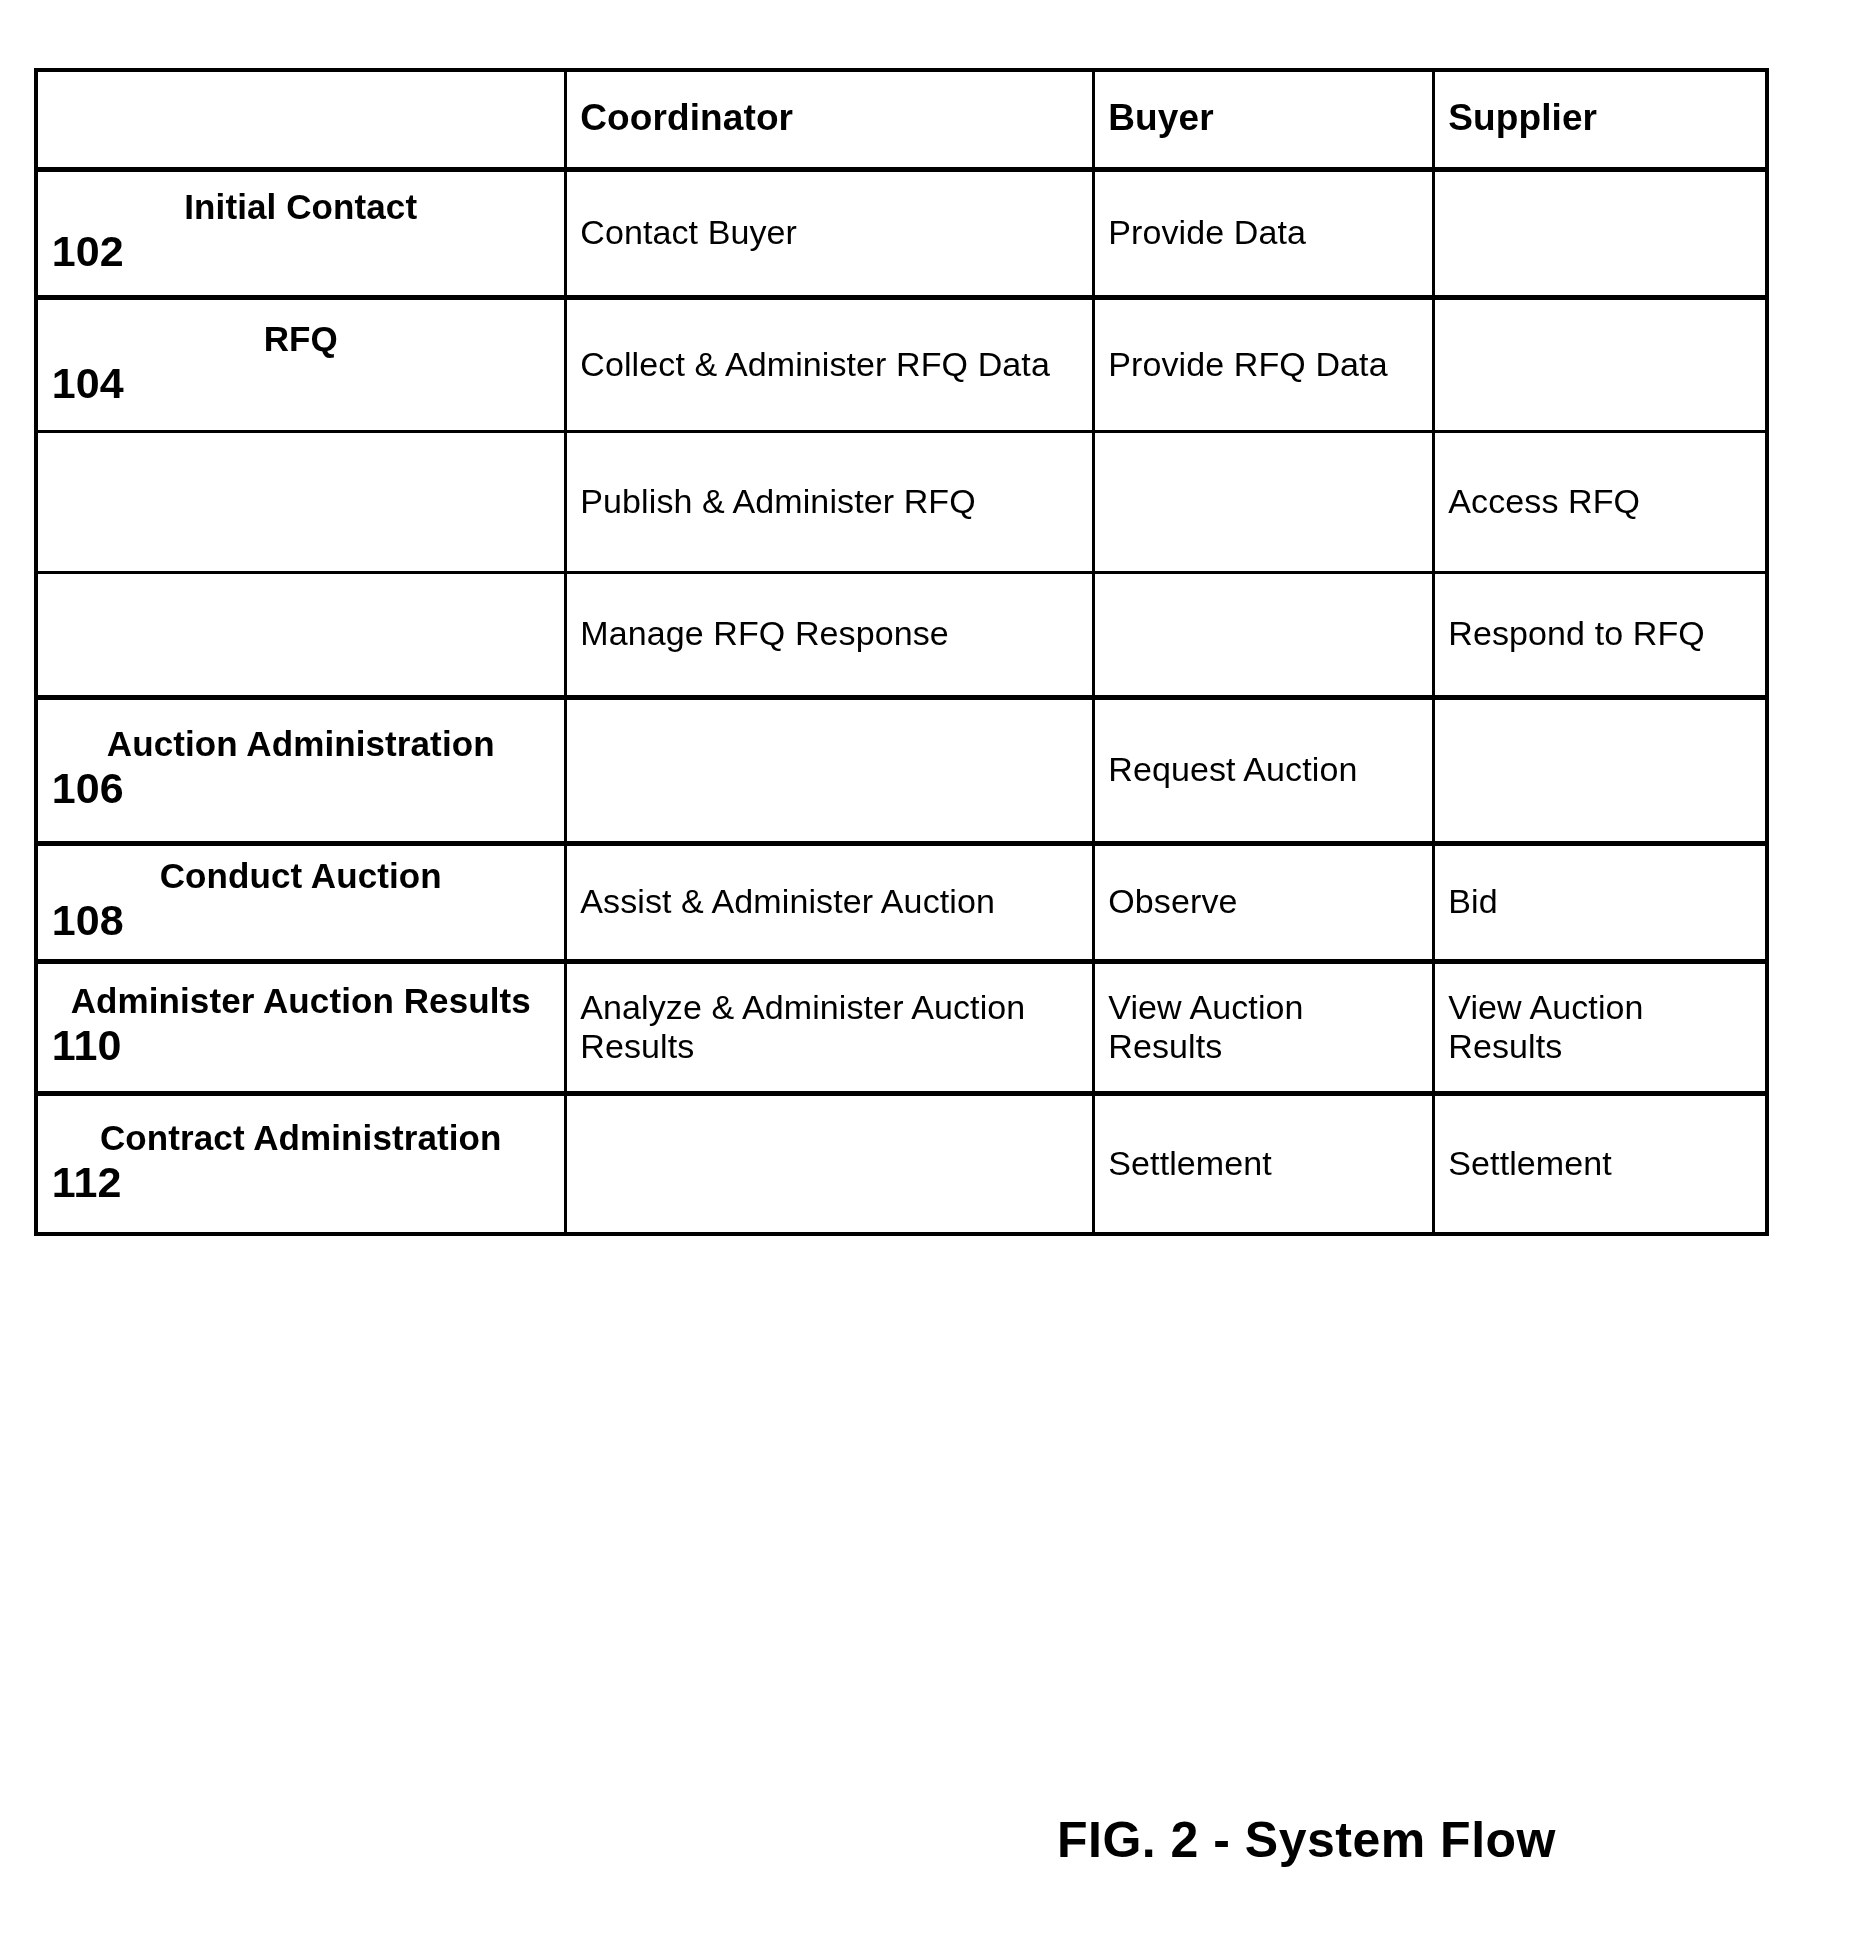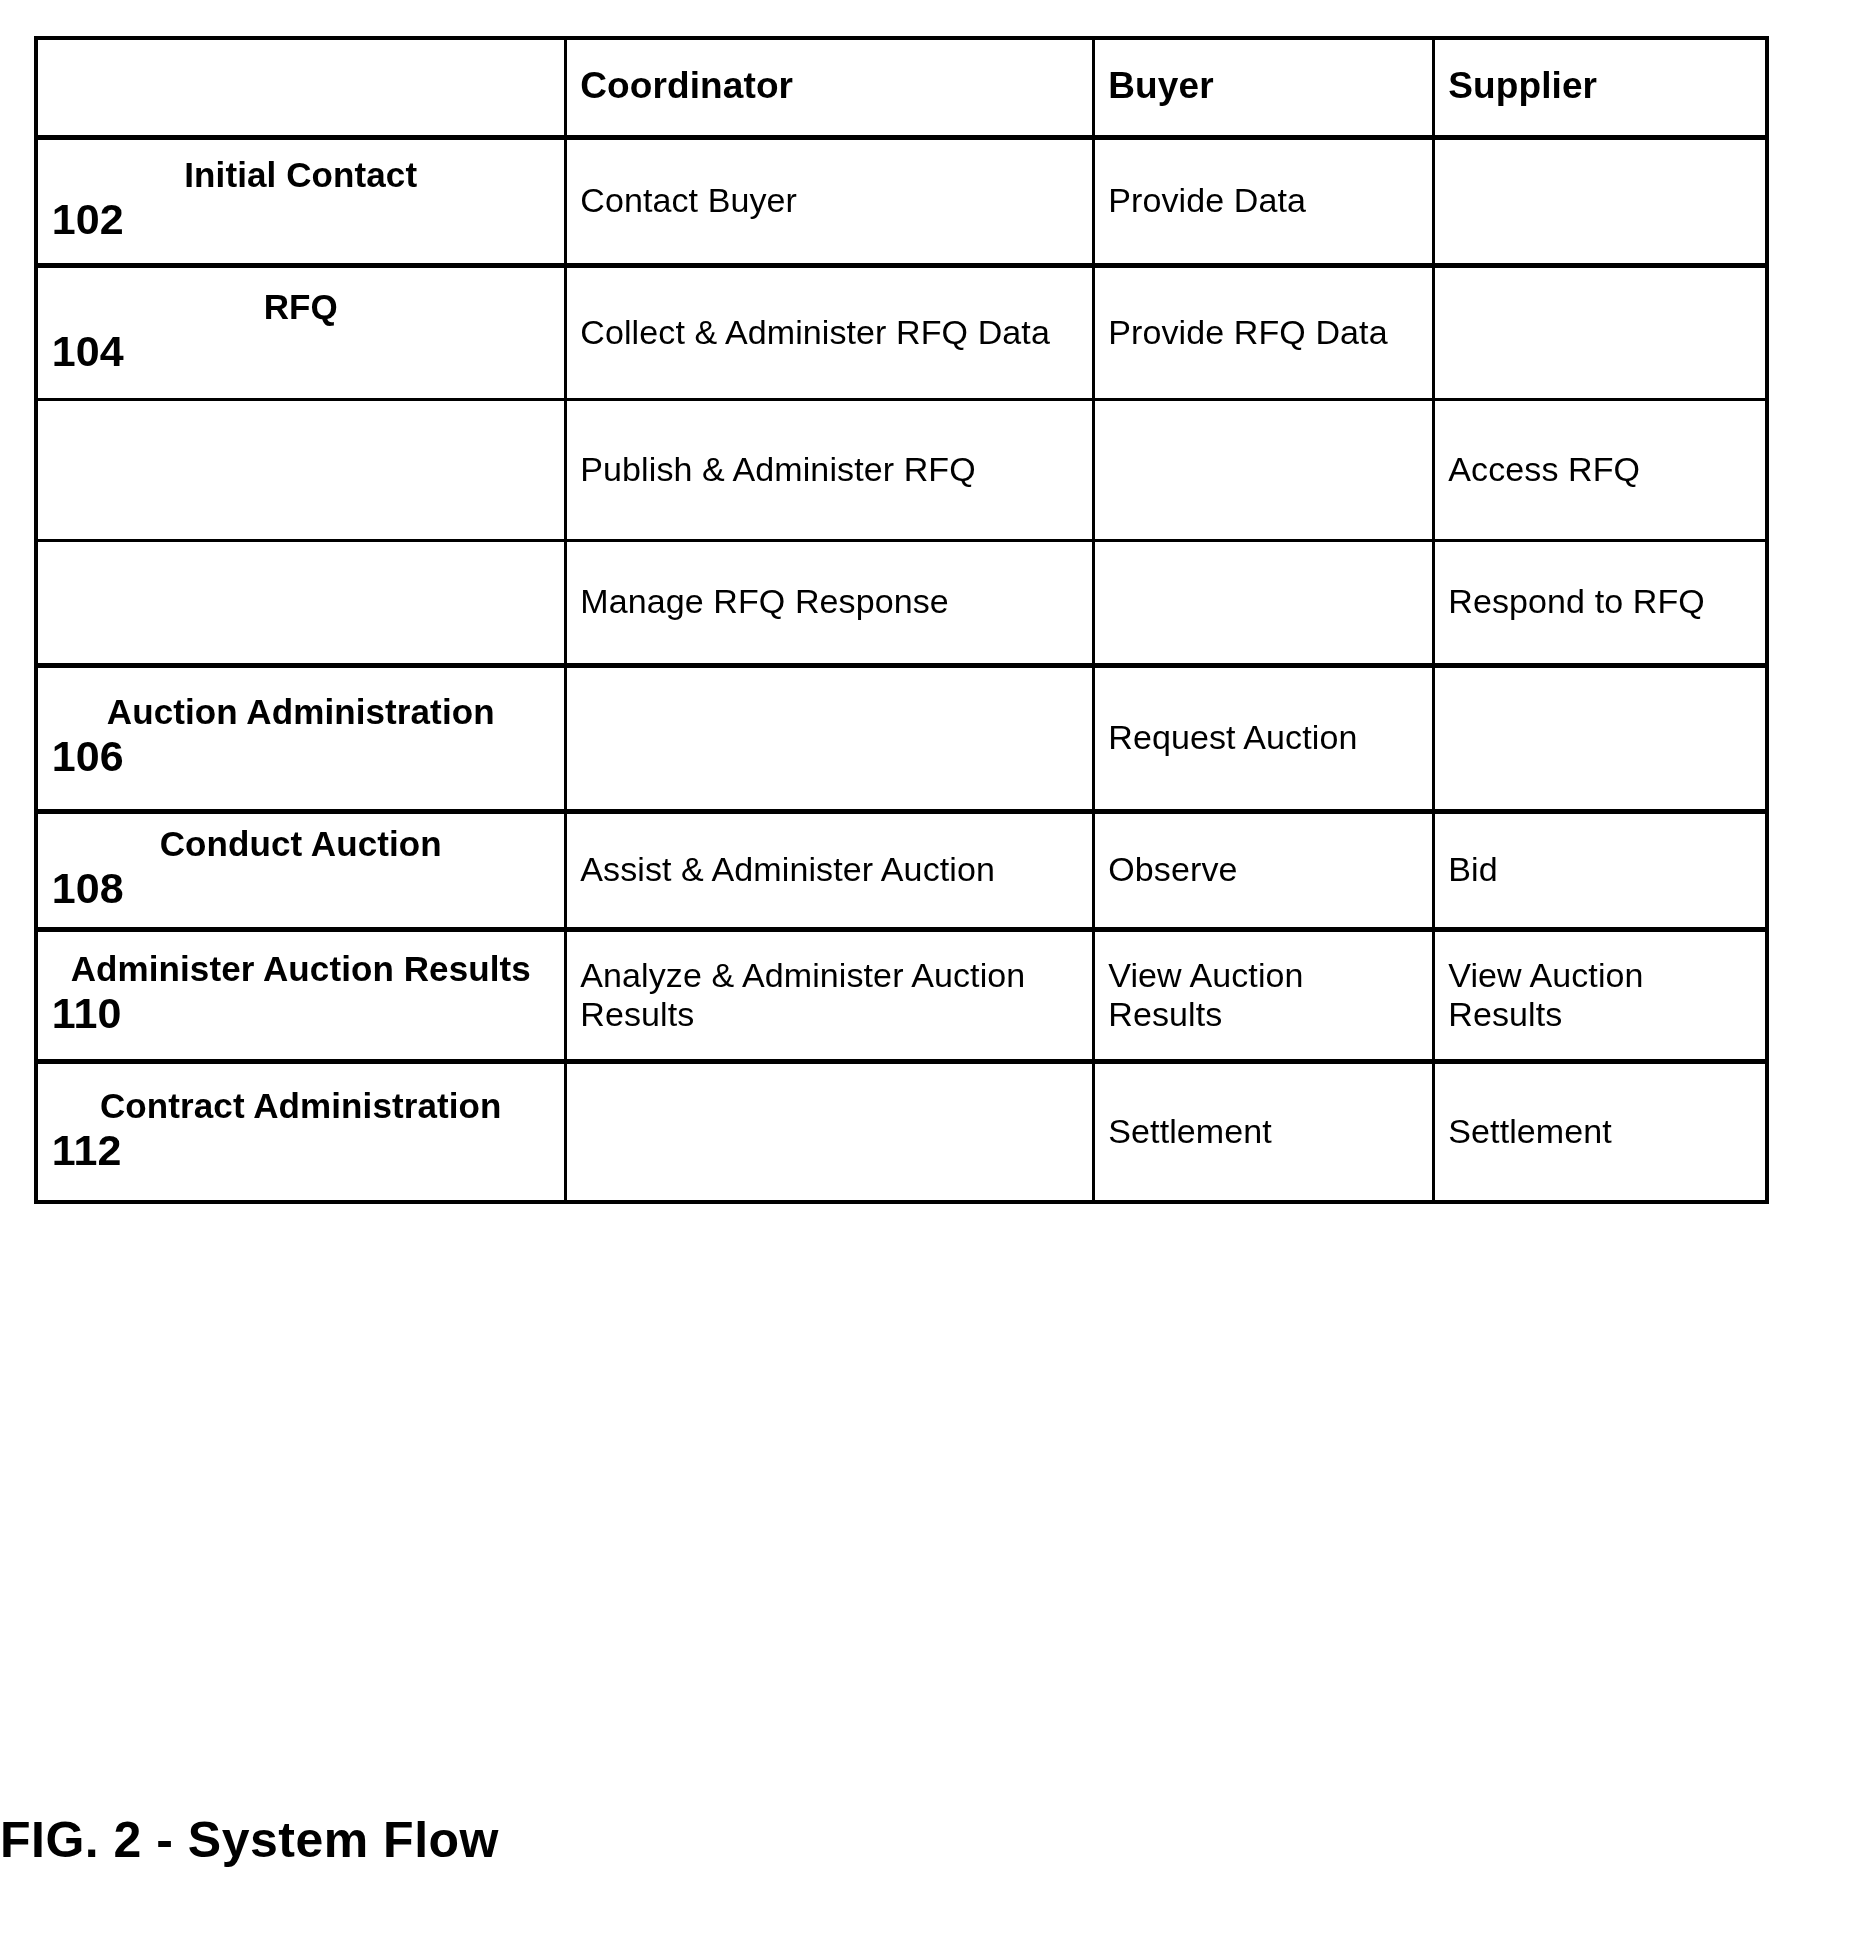--- a/index.html
+++ b/index.html
@@ -29,20 +29,21 @@
     left: 34px;
     top: 36px;
     width: 1731px;
   }
 
   table.flow-table {
     width: 100%;
     border-collapse: collapse;
     table-layout: fixed;
     border: 4.9px solid #000;
+    margin-top: 32px;
   }
 
   table.flow-table col.c-phase    { width: 529px; }
   table.flow-table col.c-coord    { width: 528px; }
   table.flow-table col.c-buyer    { width: 340px; }
   table.flow-table col.c-supplier { width: 334px; }
 
   table.flow-table td {
     border: 3px solid #000;
     vertical-align: middle;
@@ -112,24 +113,24 @@
   tr.r5 td { height: 120px; }
   tr.r6 td { height: 116px; }
   tr.r7 td { height: 108px; }
   tr.r8 td { height: 79px; }
   tr.r9 td { height: 106px; }
   tr.r10 td { height: 114px; }
 
   
   .figure-caption {
     position: absolute;
-    left: 0;
+    left: 14px;
     top: 1811px;
     width: 1542px;
-    text-align: left;
+    text-align: right;
     font-size: 50px;
     font-weight: bold;
     letter-spacing: 0.5px;
   }
 </style>
 </head>
 <body>
 
 <div class="page">
 

